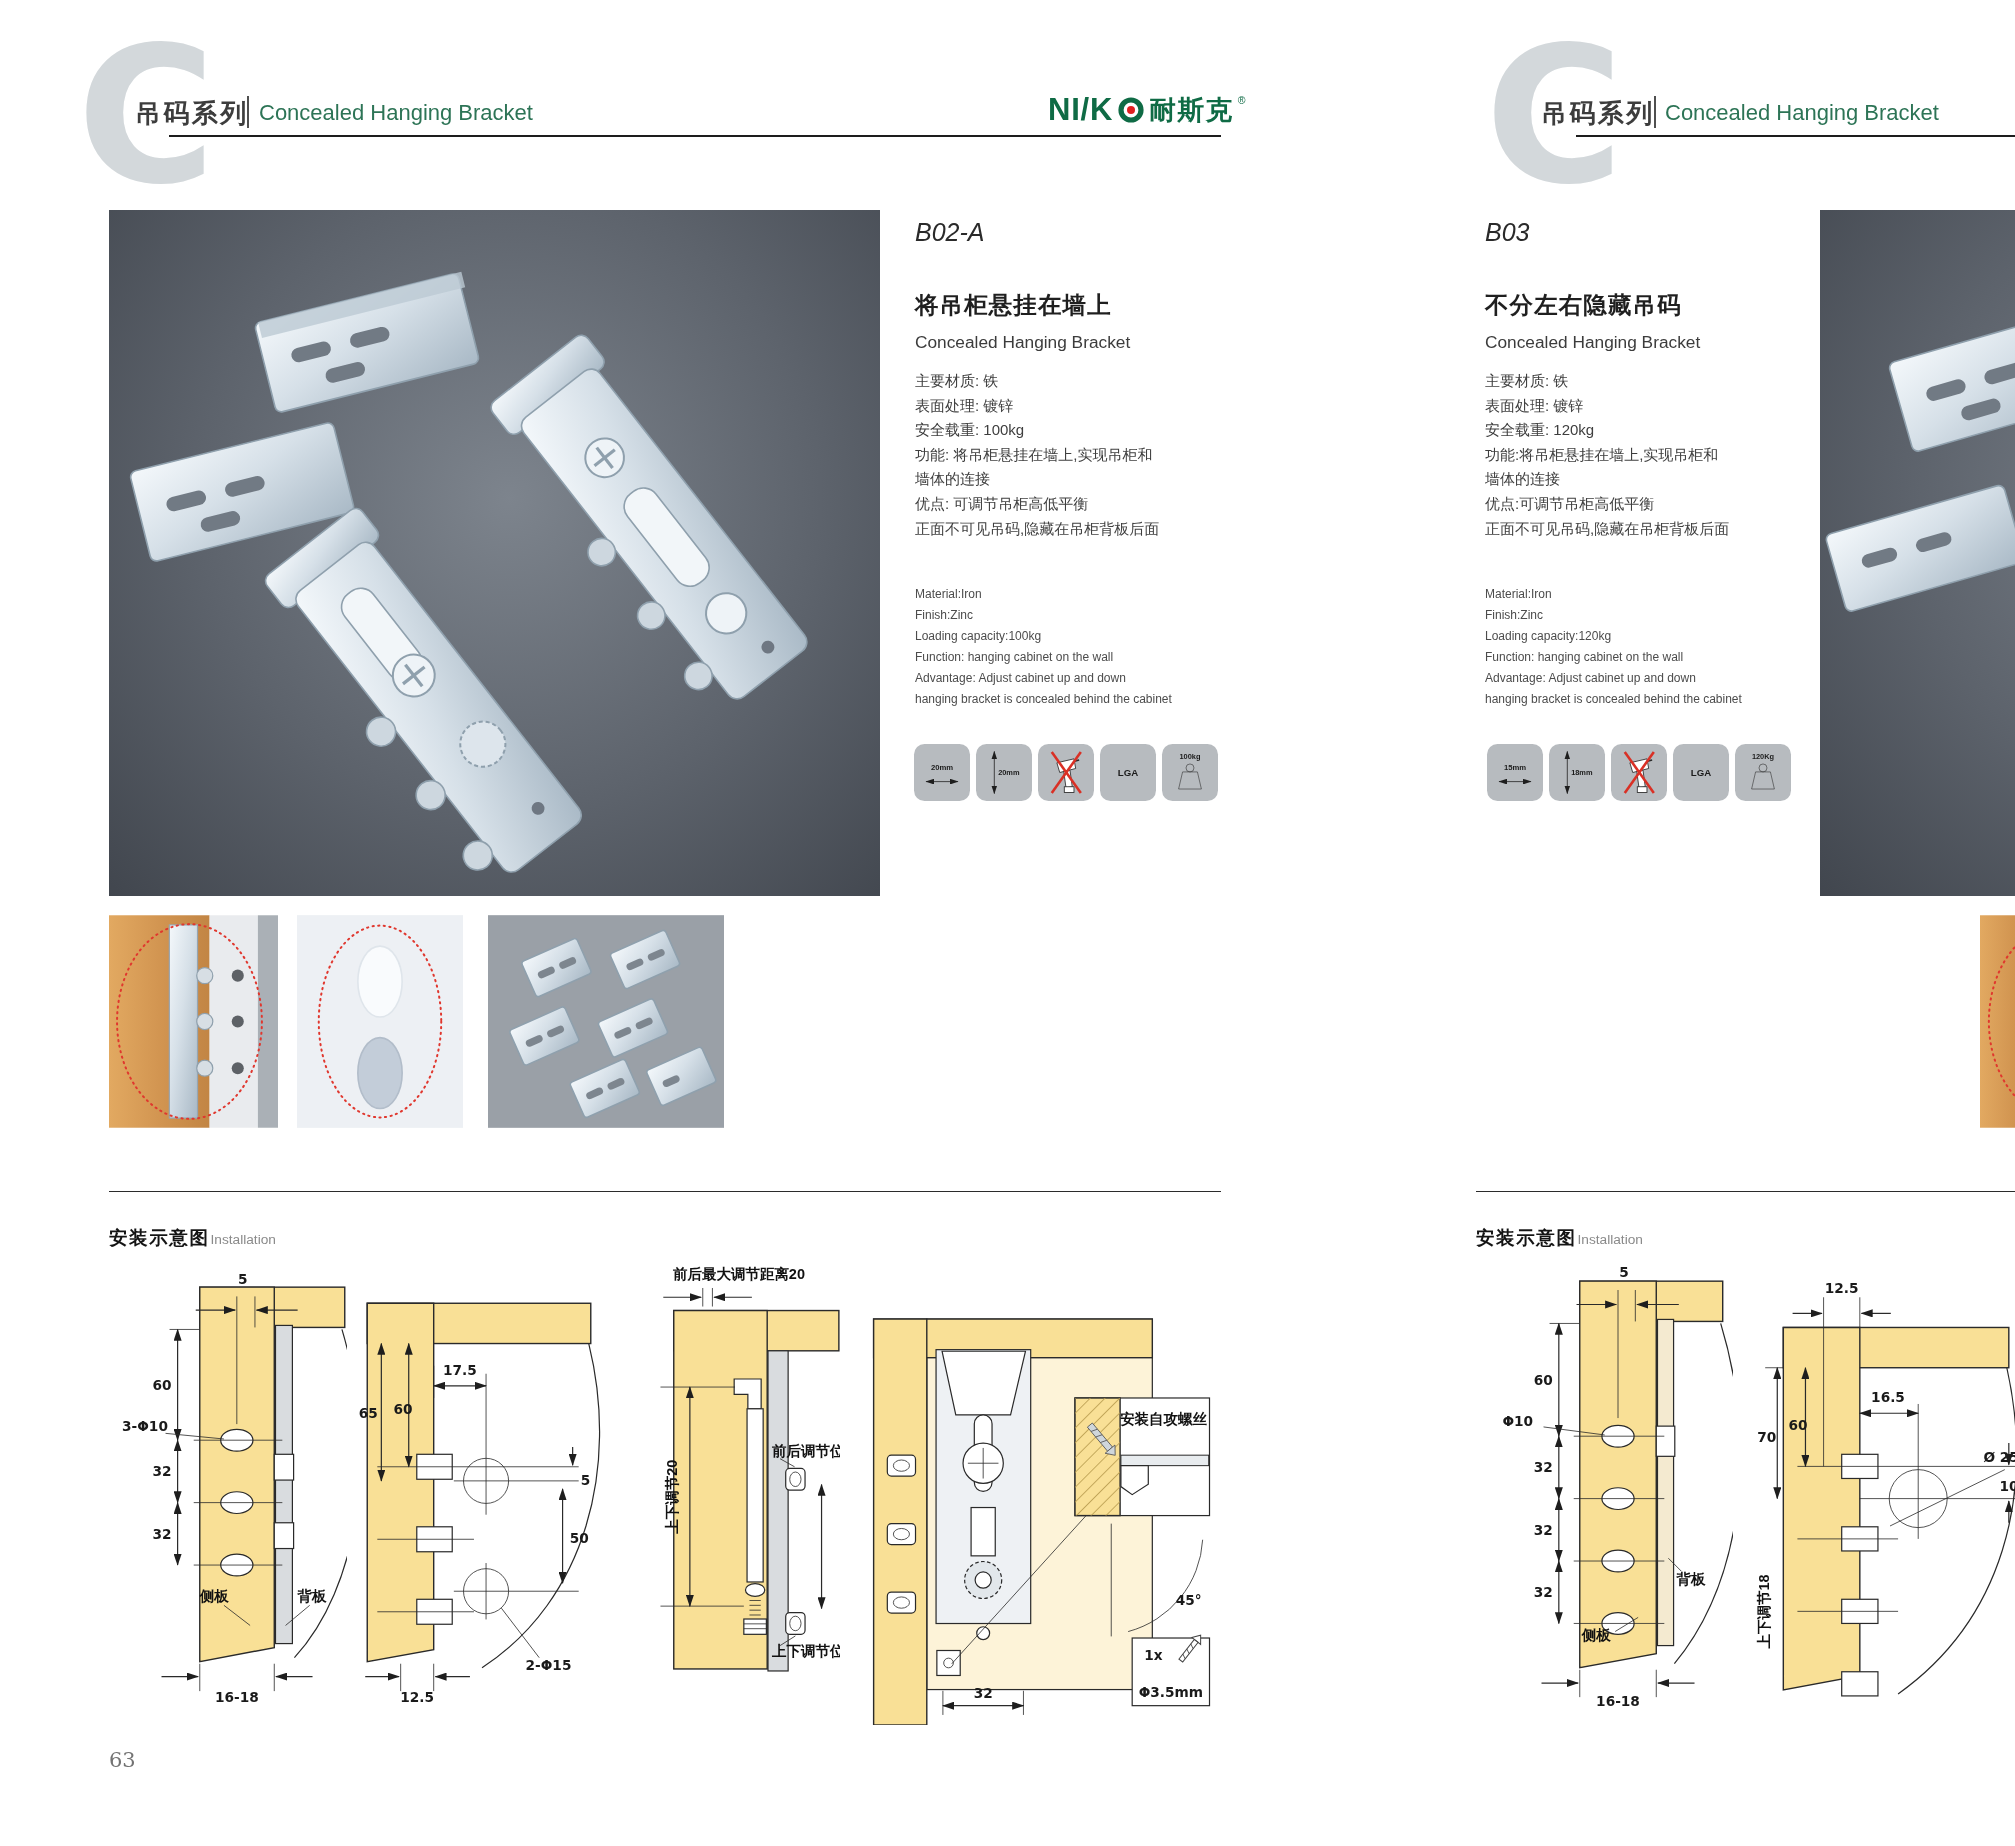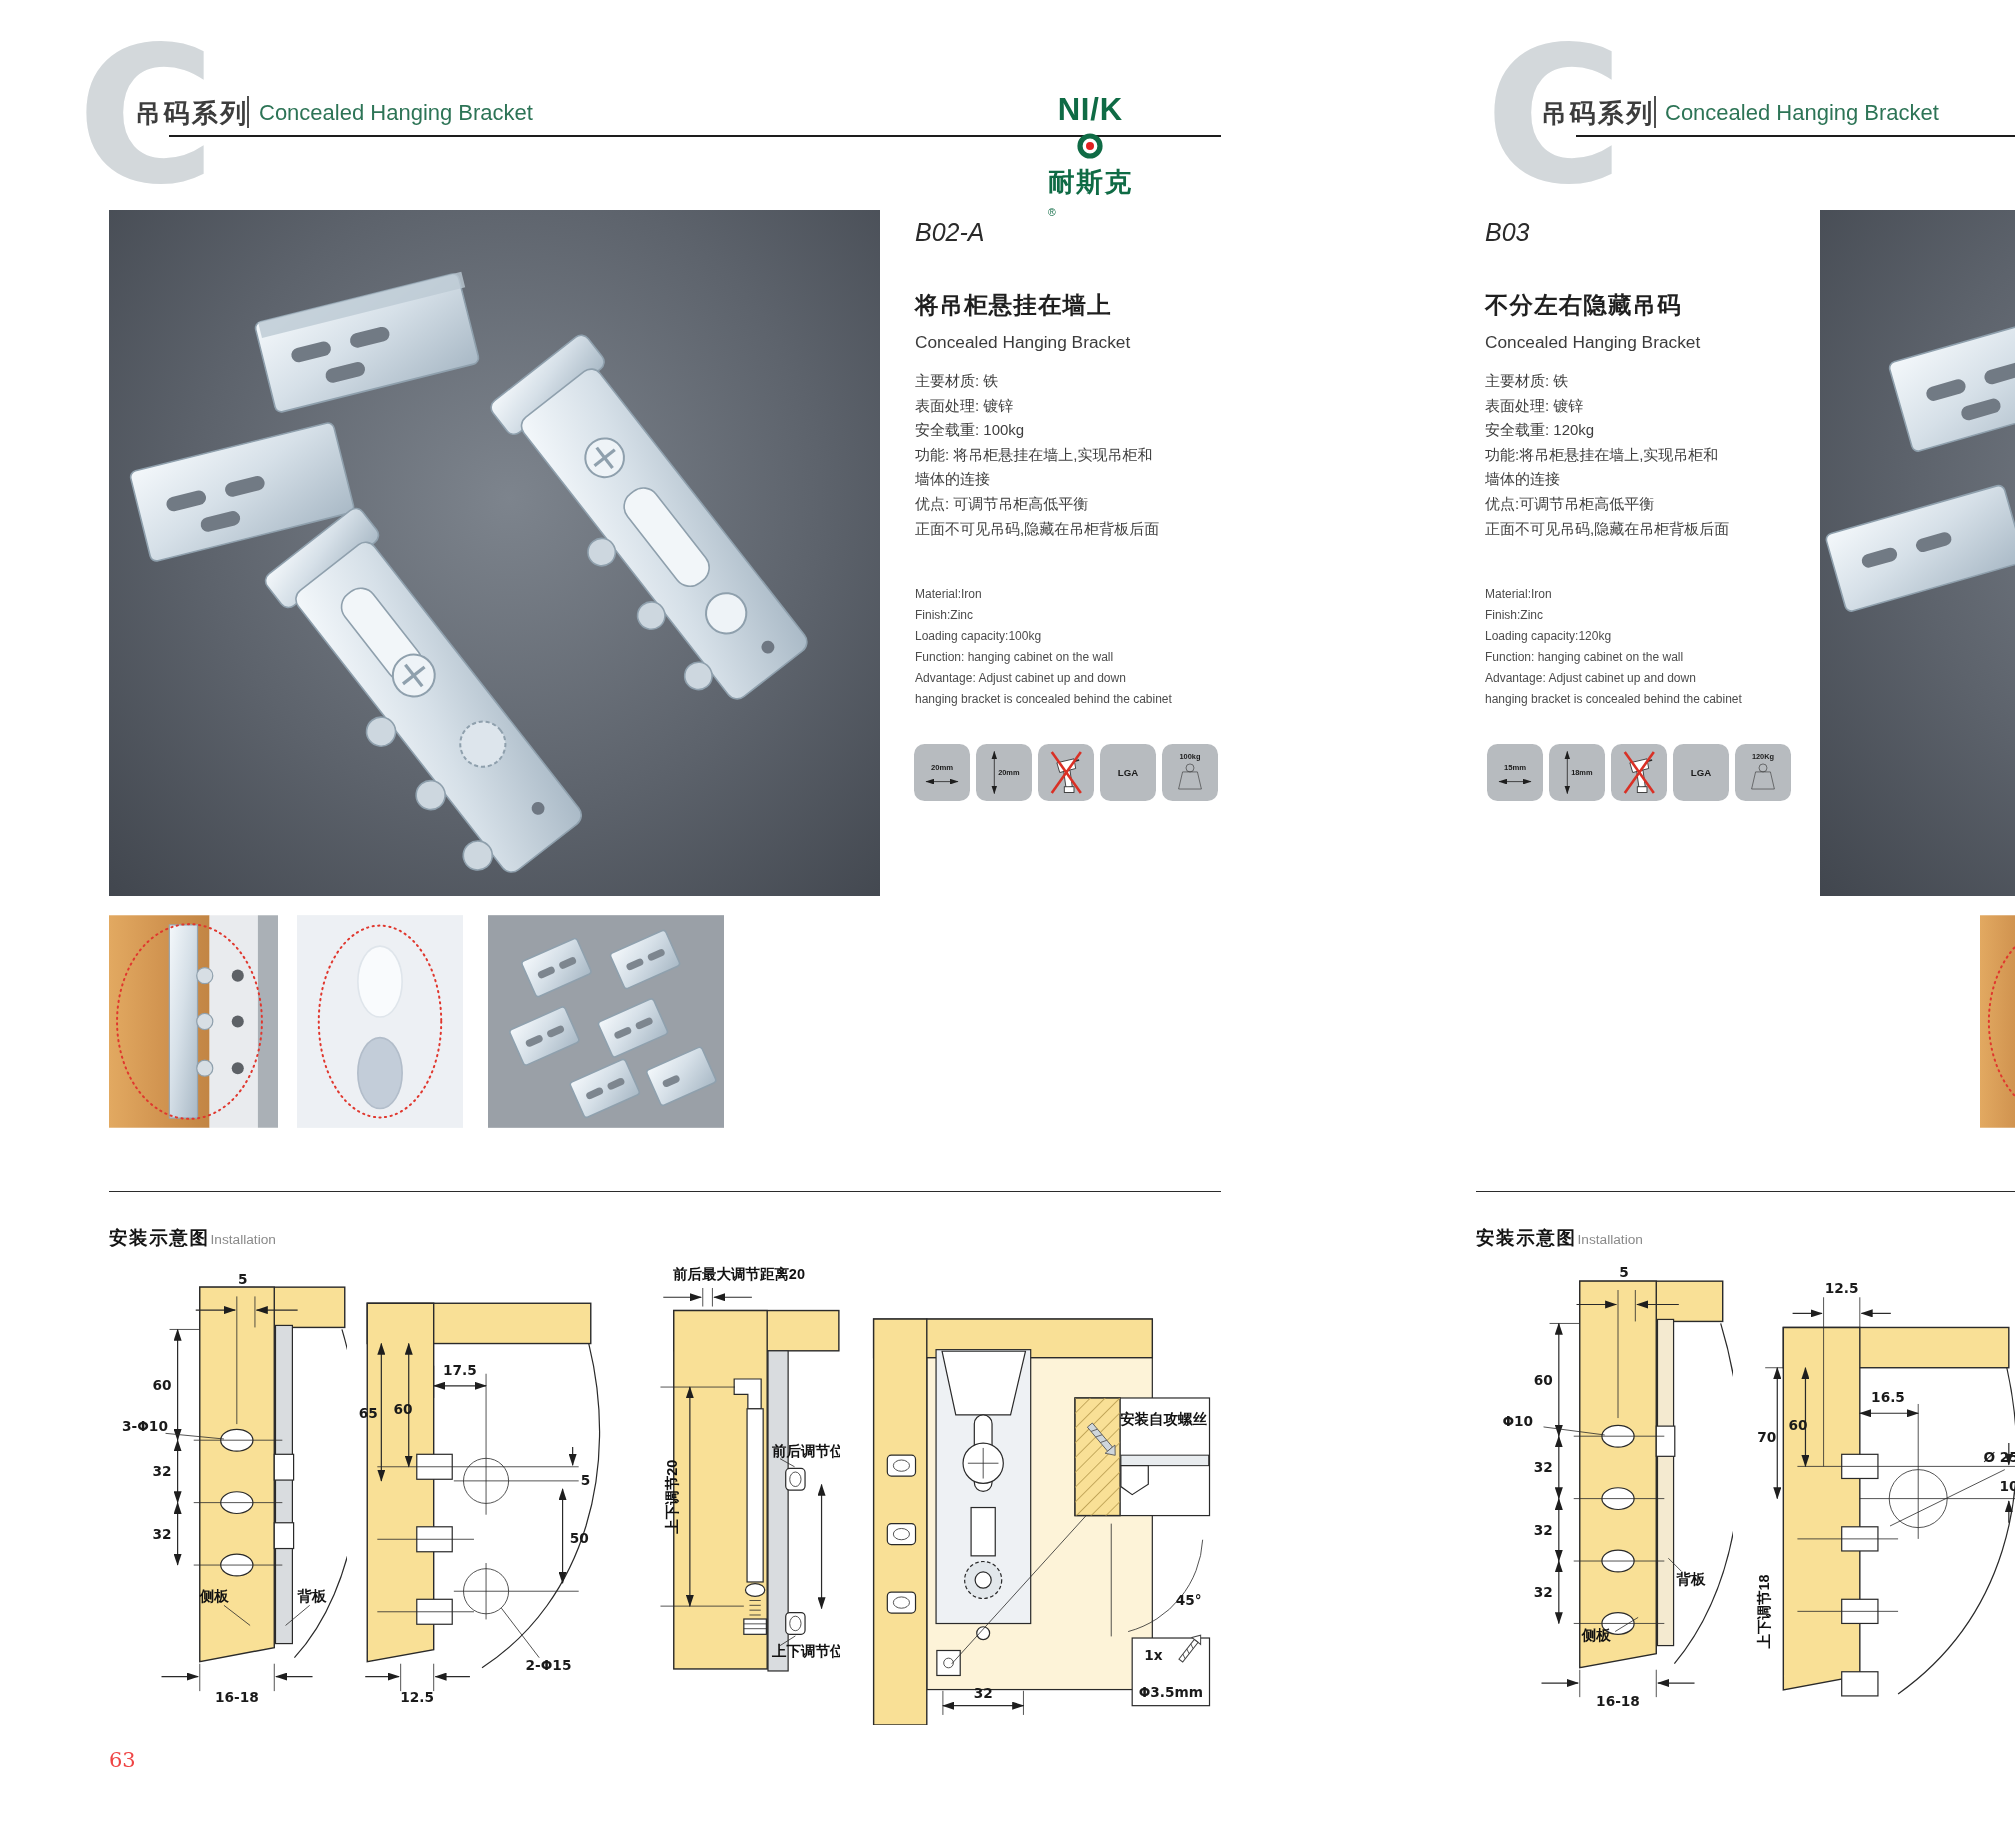--- a/index.html
+++ b/index.html
@@ -20,21 +20,21 @@
   .pname-cn{font-size:23.4px;font-weight:700;color:#1f1f1f;letter-spacing:1.2px;white-space:nowrap;}
   .pname-en{font-size:17.3px;color:#3c3c3c;white-space:nowrap;}
   .spec-cn div{font-size:15px;line-height:24.6px;color:#3e3e3e;white-space:nowrap;}
   .spec-en div{font-size:12px;line-height:21px;color:#4c4c4c;white-space:nowrap;}
   .badge{position:absolute;width:56px;height:57px;background:#b7bbbf;border-radius:10.5px;}
   .badge svg{display:block;width:100%;height:100%;}
   .badge-label{font-family:"Liberation Sans",sans-serif;font-weight:700;fill:#1c1c1c;}
   .inst-row{display:flex;align-items:baseline;gap:1px;}
   .inst-cn{font-size:18.5px;font-weight:700;color:#141414;letter-spacing:1.6px;}
   .inst-en{font-size:13.7px;color:#8a8a8a;}
-  .pageno{font-family:"DejaVu Serif",serif;font-size:21px;color:#ef4444;}
+  .pageno{font-family:"DejaVu Serif",serif;font-size:21px;color:#737373;}
   
   svg .ln{stroke:#2a2a2a;stroke-width:3;fill:none;}
   svg .lnT{stroke:#2a2a2a;stroke-width:2;fill:none;}
   svg .wood{fill:#f9e096;stroke:#2a2a2a;stroke-width:3.5;}
   svg .pale{fill:#fdf3d8;stroke:#2a2a2a;stroke-width:3;}
   svg .bp{fill:#d9dcdf;stroke:#2a2a2a;stroke-width:3;}
   svg .wht{fill:#ffffff;stroke:#2a2a2a;stroke-width:3;}
   svg .dim{font-family:"DejaVu Sans",sans-serif;font-weight:600;font-size:34px;fill:#1a1a1a;}
   svg .dlbl{font-family:"Liberation Sans",sans-serif;font-weight:700;font-size:36px;fill:#111;}
   svg .metalS{fill:url(#metal);stroke:#8fa0ad;stroke-width:4;}
@@ -63,21 +63,21 @@
   </defs>
 </svg>
 
 <div class="sheet">
 
   <div class="abs c-letter" style="left:77px;top:22px;">C</div>
   <div class="abs series-cn" style="left:135px;top:96px;">吊码系列</div>
   <div class="abs vdiv" style="left:247px;top:96px;"></div>
   <div class="abs series-en" style="left:259px;top:100px;">Concealed Hanging Bracket</div>
   <div class="abs hrule" style="left:169px;top:135px;width:1052px;"></div>
-  <div class="abs logo" style="left:1048px;top:92px;flex-direction:column;">
+  <div class="abs logo" style="left:1048px;top:92px;">
     <span class="logo-txt">NI/K</span>
     <svg width="28" height="28" viewBox="0 0 70 70">
       <circle cx="35" cy="35" r="25" fill="none" stroke="#0f6b45" stroke-width="13"></circle>
       <circle cx="35" cy="35" r="10" fill="#e02020"></circle>
     </svg>
     <span class="logo-cn">耐斯克</span>
     <span class="logo-reg">®</span>
   </div>
 
   <div class="abs photo" style="left:109px;top:210px;width:771px;height:686px;">

